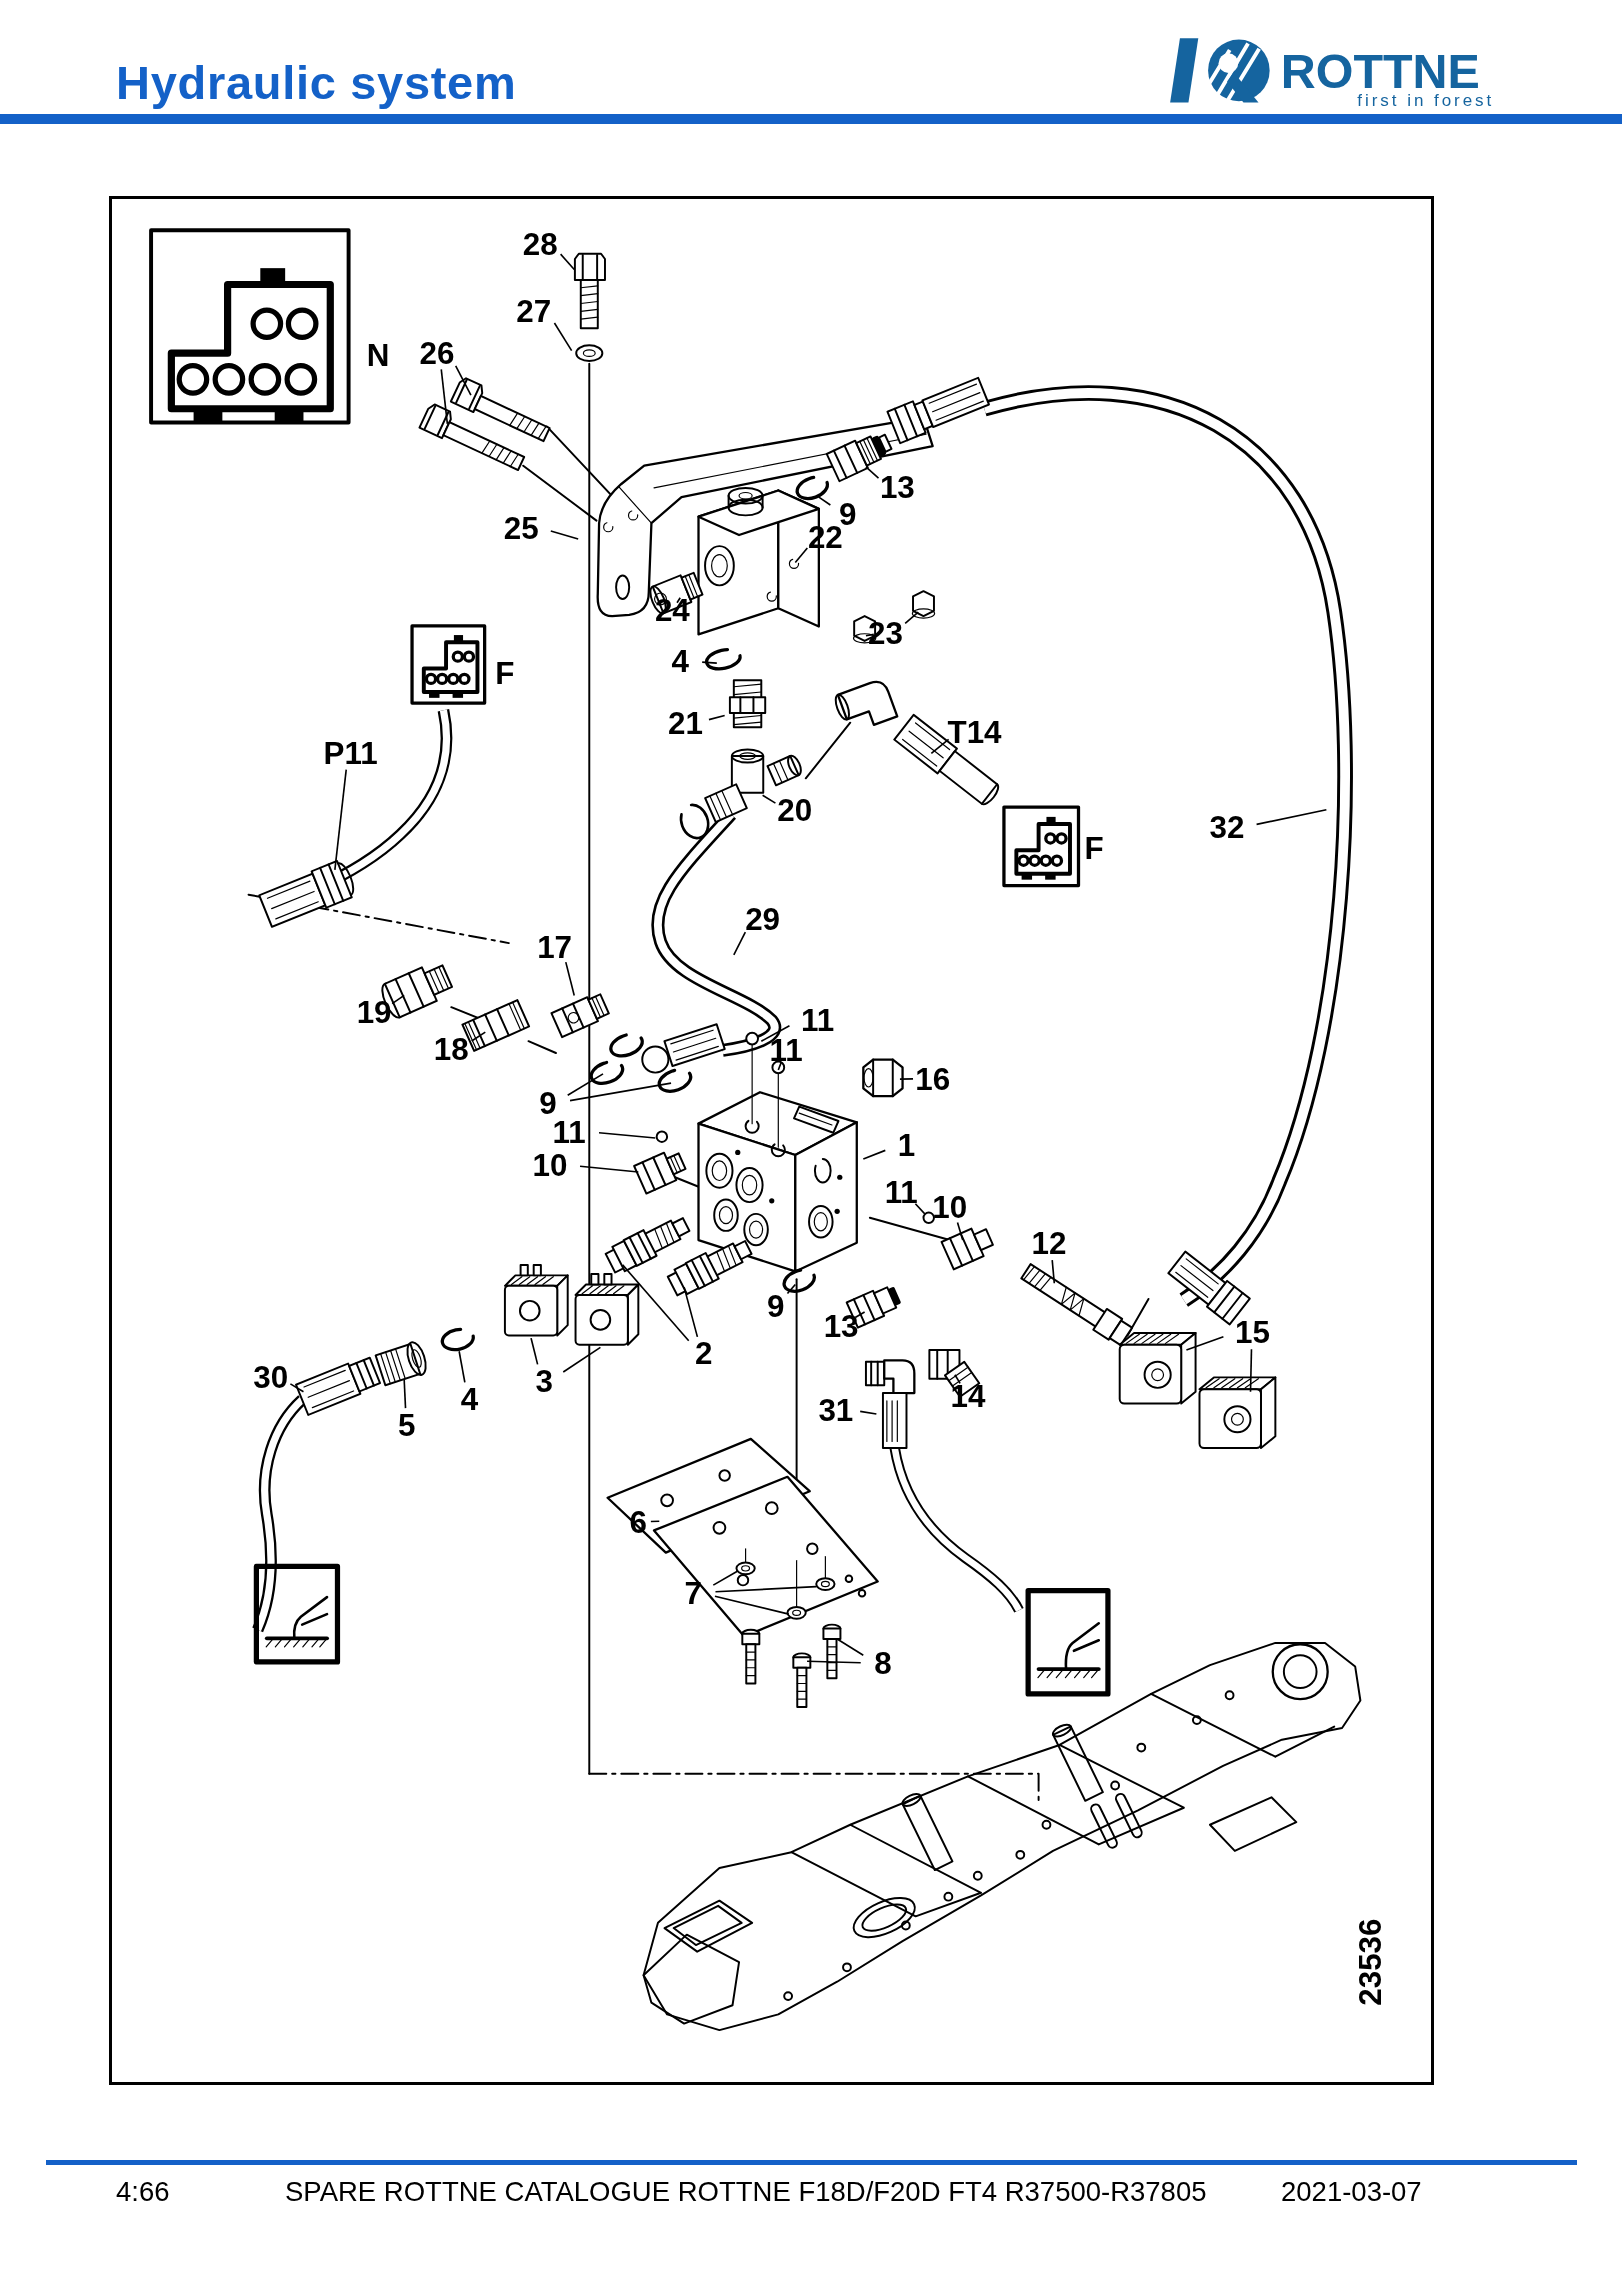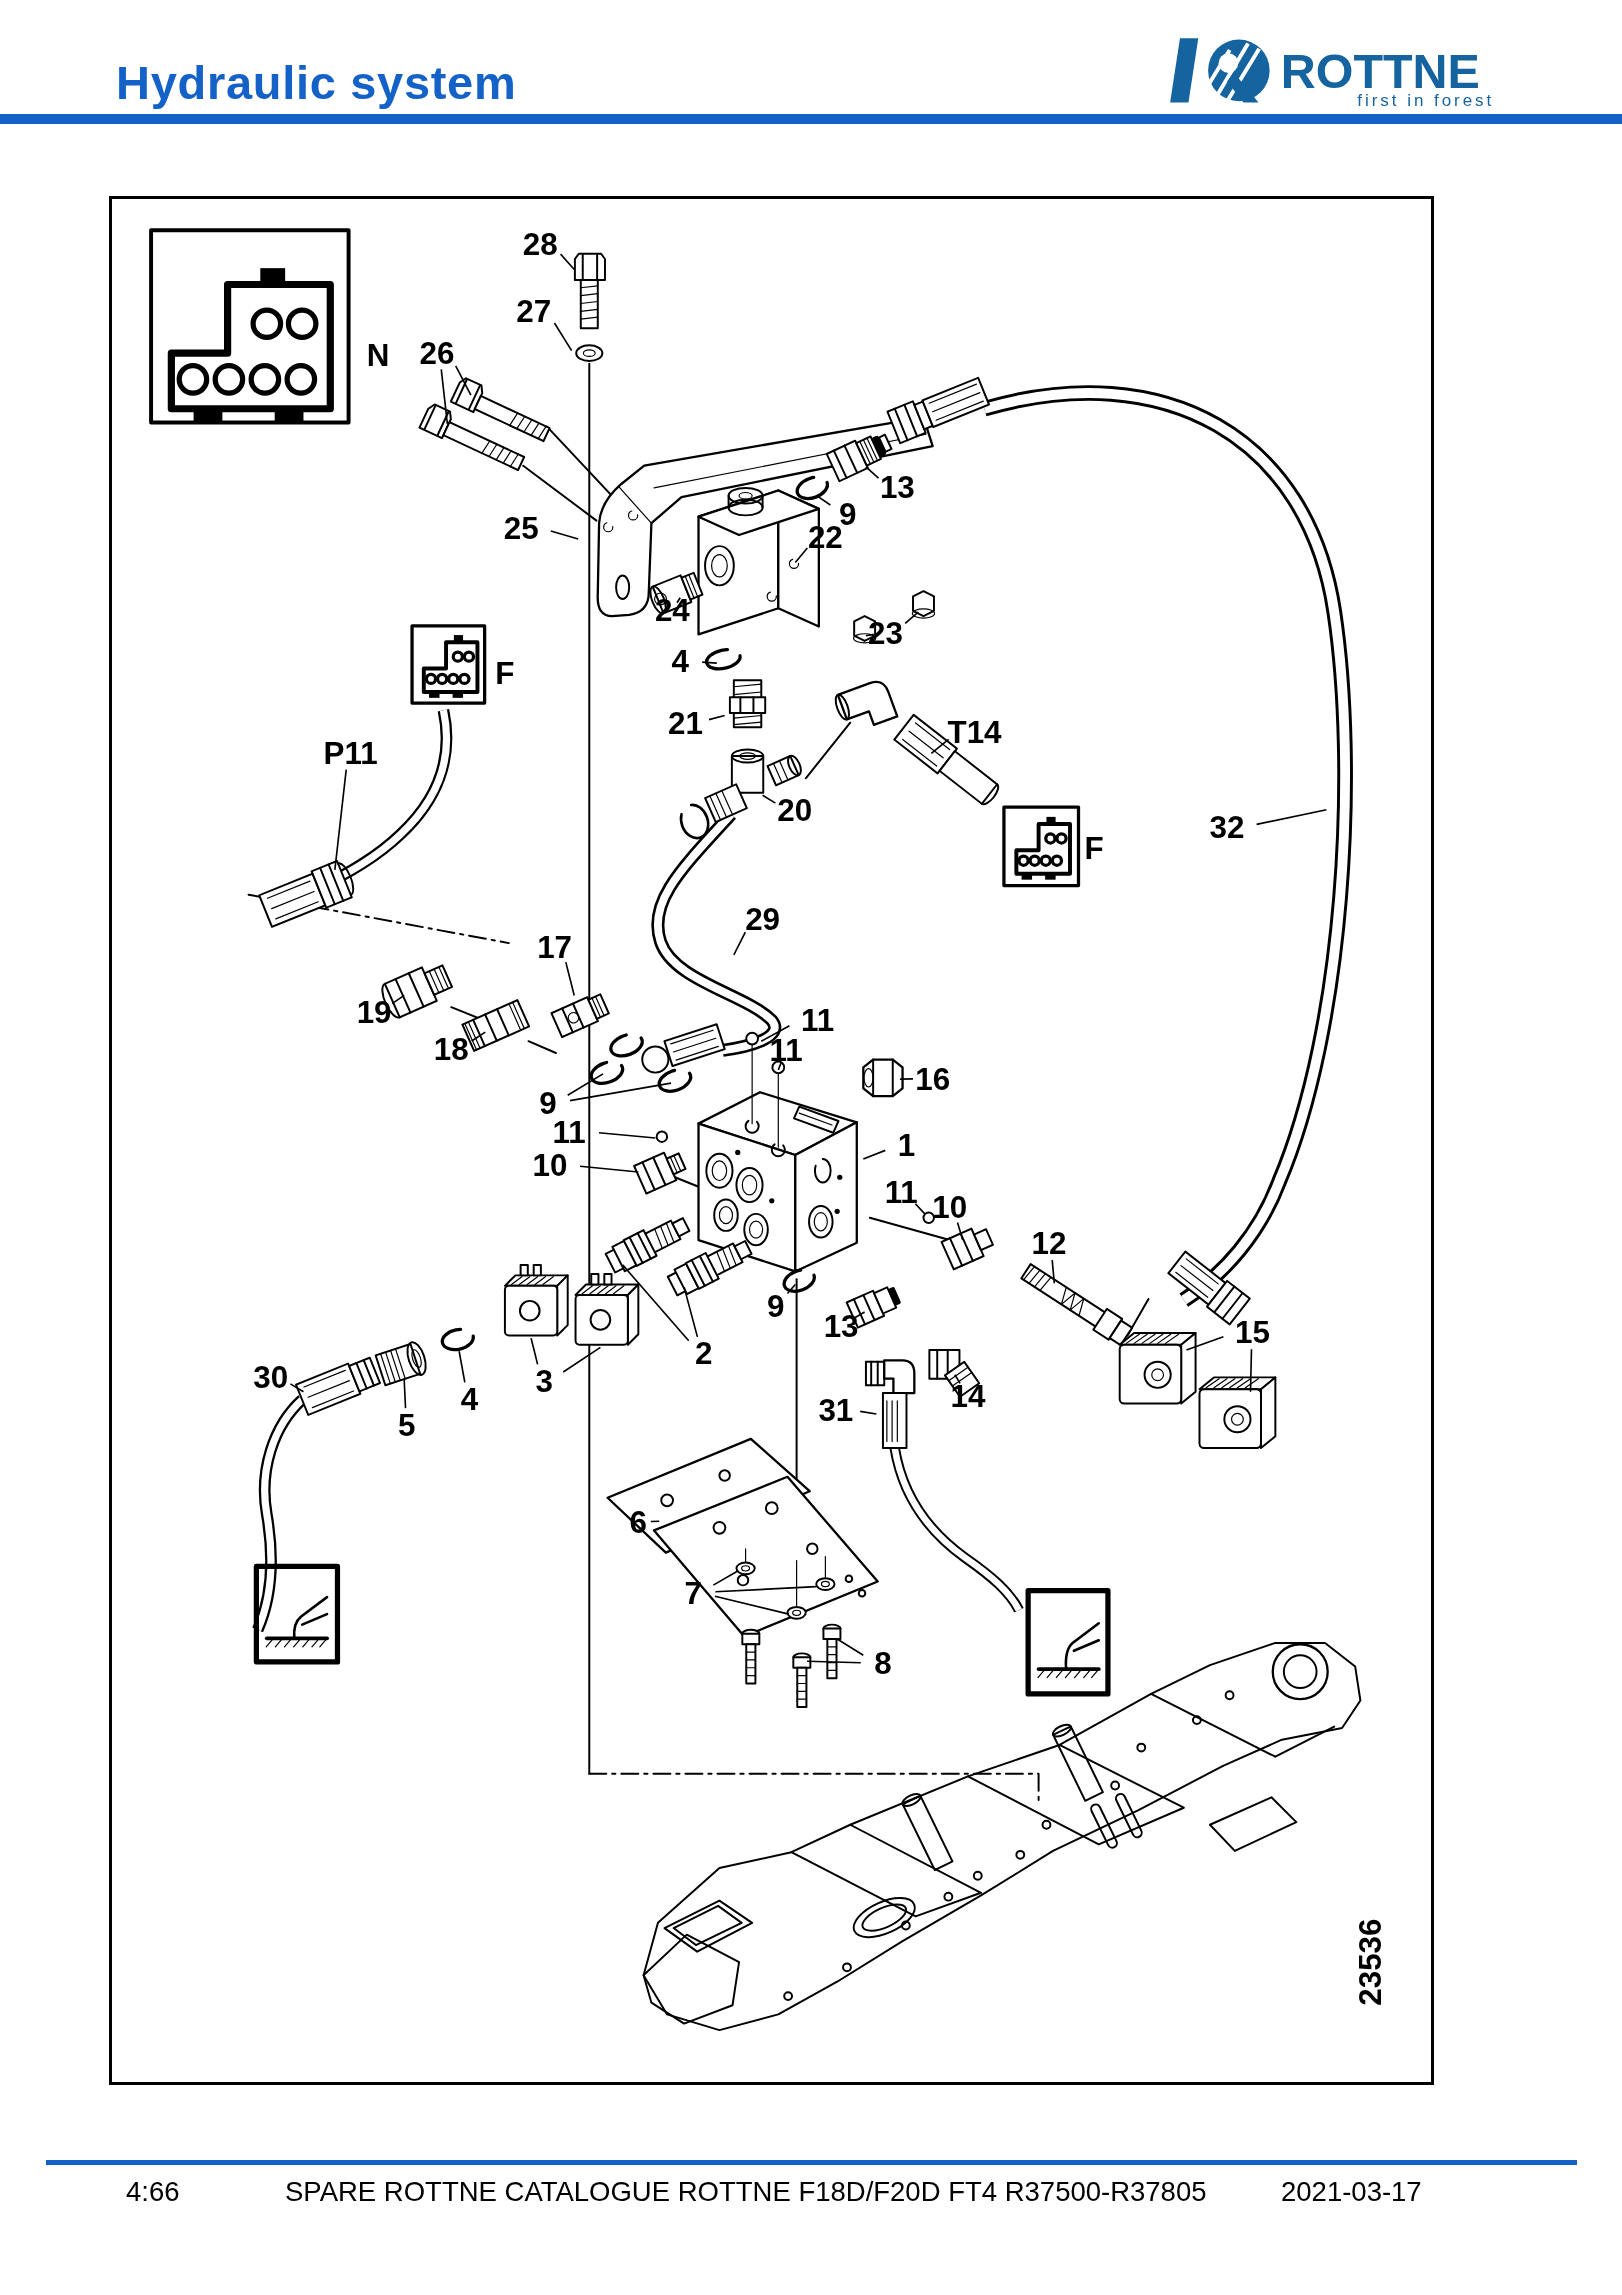--- a/index.html
+++ b/index.html
@@ -3,21 +3,21 @@
 <meta charset="utf-8">
 <style>
   html,body{margin:0;padding:0;background:#fff;}
   body{position:relative;width:1622px;height:2295px;font-family:"Liberation Sans",sans-serif;overflow:hidden;}
   .abs{position:absolute;}
   #page-title{left:116px;top:55px;font-size:47px;color:var(--accent);letter-spacing:0.7px;font-weight:bold;}
   #header-bar{left:0;top:114px;width:1622px;height:9.8px;background:var(--accent);}
   #diagram-frame{left:109px;top:196px;width:1319px;height:1883px;border:3.3px solid #000;}
   #footer-line{left:46px;top:2160px;width:1531px;height:5.2px;background:var(--accent);}
   .footer-text{top:2176px;font-size:27.5px;color:#000;white-space:nowrap;}
-  #footer-page{left:116px;margin-left:10px;}
+  #footer-page{left:116px;}
   #footer-cat{left:285px;}
   #footer-date{left:1281px;}
   svg text{font-family:"Liberation Sans",sans-serif;}
   #diagram-svg{left:0;top:0;}
   .callout{font-weight:bold;font-size:48px;fill:#000;text-anchor:middle;}
   .leader{stroke:#000;stroke-width:2.5;fill:none;}
   g.art{stroke:#000;fill:none;stroke-width:3;stroke-linejoin:round;stroke-linecap:round;}
   .thin{stroke-width:1.8;}
   .hoseO{stroke:#000;fill:none;}
   .hoseI{stroke:#fff;fill:none;}
@@ -658,14 +658,14 @@
       <text x="578" y="560" class="callout" font-size="116">N</text>
       <text x="772" y="1046" class="callout" font-size="76">F</text>
       <text x="1673" y="1314" class="callout" font-size="76">F</text>
       <text x="2112" y="3000" class="callout" font-size="52" transform="rotate(-90 2112 3000)">23536</text>
     </g>
 </svg>
 
 <div class="abs" id="footer-line"></div>
 <div class="abs footer-text" id="footer-page">4:66</div>
 <div class="abs footer-text" id="footer-cat">SPARE ROTTNE CATALOGUE ROTTNE F18D/F20D FT4 R37500-R37805</div>
-<div class="abs footer-text" id="footer-date">2021-03-17</div>
+<div class="abs footer-text" id="footer-date">2021-03-07</div>
 
 
 </body></html>

